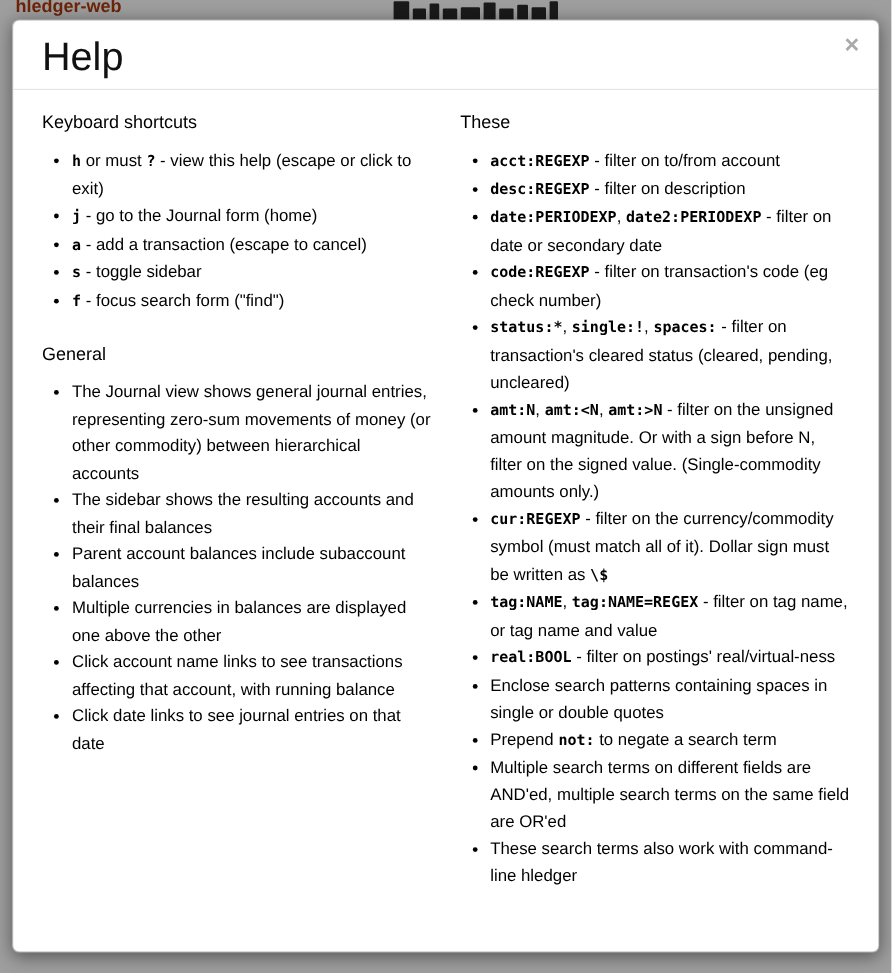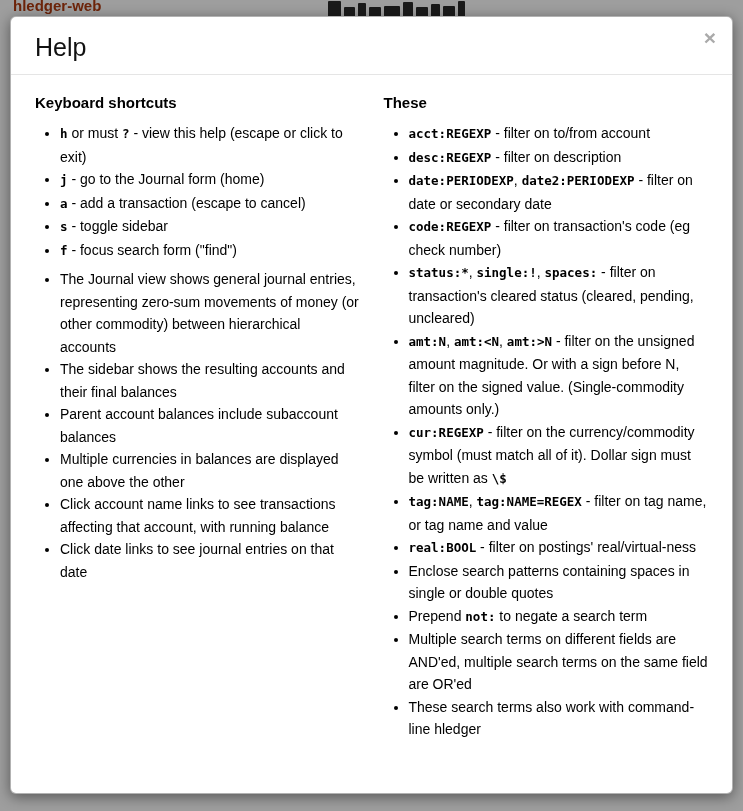--- a/index.html
+++ b/index.html
@@ -49,39 +49,39 @@
     border-radius:6px;
     box-shadow:0 3px 14px rgba(0,0,0,0.45);
     overflow:hidden;
   }
   .modal-header {
     position:relative;
     padding:15px 24px 12px 24px;
     border-bottom:1px solid #e5e5e5;
   }
   .modal-title {
-    margin:0; font-size:25px; font-weight:400; color:#111;
+    margin:0; font-size:33px; font-weight:400; color:#111;
     line-height:30px;
   }
   .close-btn {
     position:absolute; top:10px; right:16px;
     border:0; background:transparent; padding:0;
     font-size:21px; font-weight:bold; color:#aaaaaa;
     line-height:21px; cursor:pointer;
     font-family:"Liberation Sans", sans-serif;
   }
   .modal-body {
     display:flex; gap:24px;
     padding:18px 24px 24px 24px;
     color:#000;
   }
   .col { flex:1; min-width:0; }
   .section-heading {
     margin:0 0 9px 0;
-    font-size:15px; font-weight:bold; color:#000;
+    font-size:15px; font-weight:normal; color:#000;
     line-height:20px;
   }
   .section-heading.spaced { margin-top:24px; }
   ul.help-list {
     margin:0 0 6px 0; padding:0 0 0 25px;
     font-size:14px; line-height:22.5px; color:#000;
   }
   ul.help-list li { margin:0; padding:0; }
   code {
     font-family:"DejaVu Sans Mono","Liberation Mono",monospace;
@@ -118,20 +118,21 @@
     <div class="col">
       <h4 class="section-heading">Keyboard shortcuts</h4>
       <ul class="help-list">
           <li><code>h</code><span> or must </span><code>?</code><span> - view this help (escape or click to exit)</span></li>
           <li><code>j</code><span> - go to the Journal form (home)</span></li>
           <li><code>a</code><span> - add a transaction (escape to cancel)</span></li>
           <li><code>s</code><span> - toggle sidebar</span></li>
           <li><code>f</code><span> - focus search form ("find")</span></li>
         </ul>
 
+      <h4 class="section-heading spaced">General</h4>
       <ul class="help-list">
           <li><span>The Journal view shows general journal entries, representing zero-sum movements of money (or other commodity) between hierarchical accounts</span></li>
           <li><span>The sidebar shows the resulting accounts and their final balances</span></li>
           <li><span>Parent account balances include subaccount balances</span></li>
           <li><span>Multiple currencies in balances are displayed one above the other</span></li>
           <li><span>Click account name links to see transactions affecting that account, with running balance</span></li>
           <li><span>Click date links to see journal entries on that date</span></li>
         </ul>
     </div>
 

